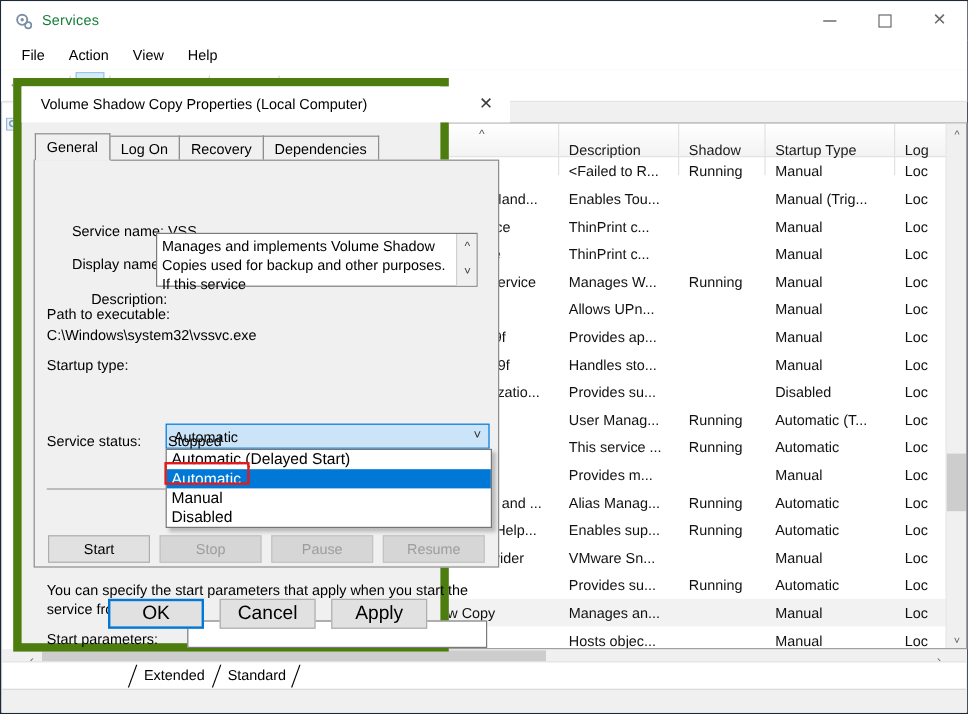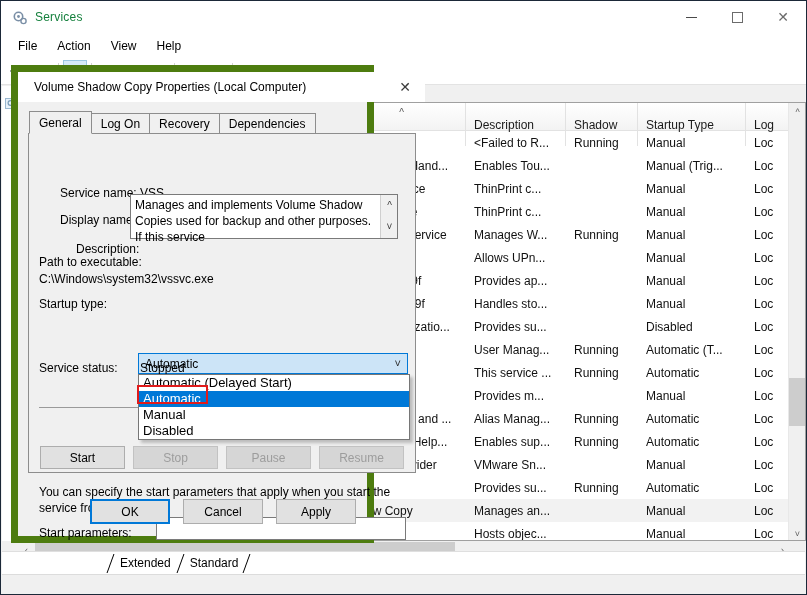--- a/index.html
+++ b/index.html
@@ -357,21 +357,21 @@
   }
 
   .dlg-buttons {
     position: absolute; right: 11px; bottom: 12px;
     display: flex; gap: 13px;
   }
   .dbtn {
     width: 80px; height: 25px;
     border: 1px solid #adadad;
     background: #e1e1e1;
-    font-size: 12px; color: #000;
+    font-size: 16px; color: #000;
     display:flex; align-items:center; justify-content:center;
   }
   .dbtn.default { border: 2px solid #0078d7; }
 </style>
 </head>
 <body>
 
 <div id="app">
 
   <div class="titlebar">

